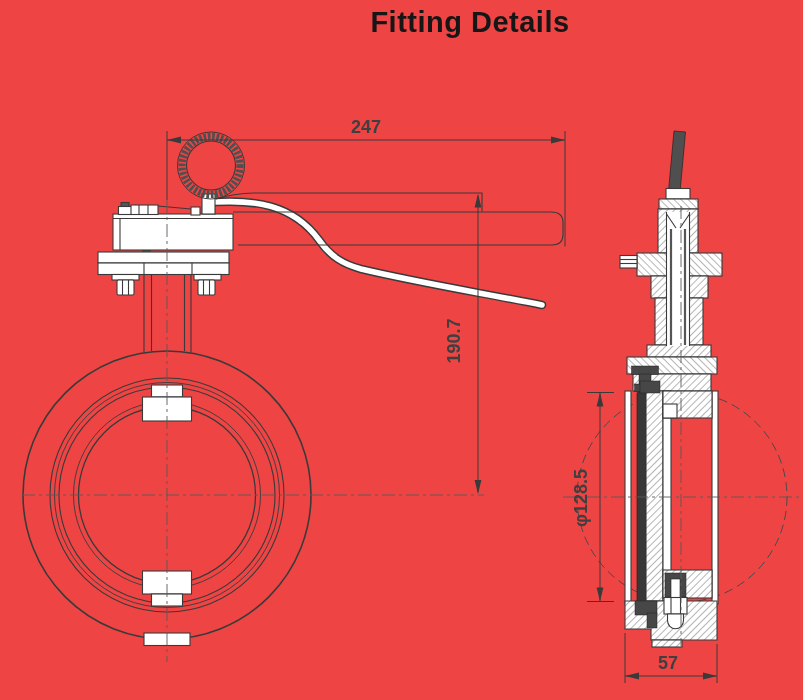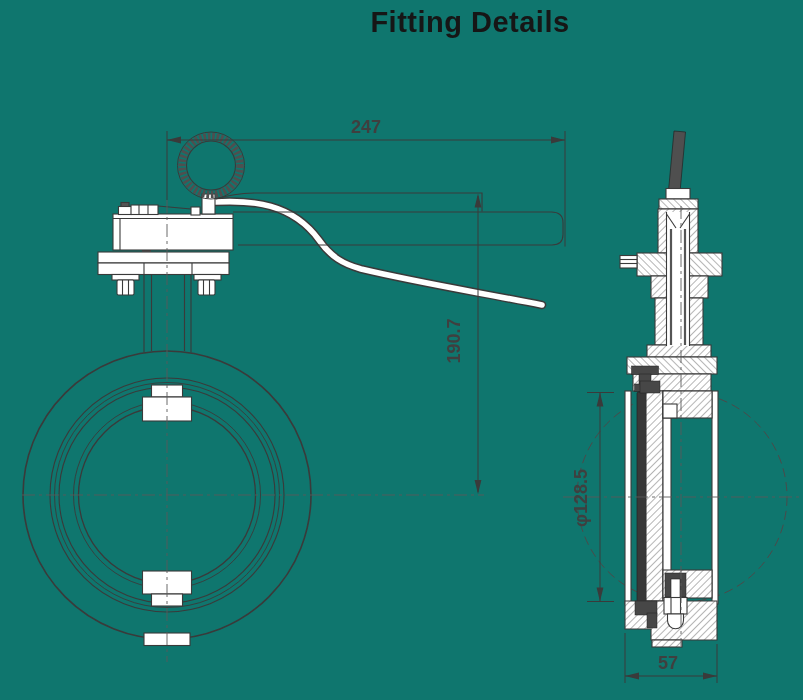--- a/index.html
+++ b/index.html
@@ -1,16 +1,16 @@
 <!DOCTYPE html>
 <html><head>
 <meta charset="utf-8">
 <style>
   html,body{margin:0;padding:0;background:#fff;}
-  .page{position:relative;width:803px;height:700px;background:#0f766e;overflow:hidden;
+  .page{position:relative;width:803px;height:700px;background:#ef4444;overflow:hidden;
         font-family:"Liberation Sans",sans-serif;}
   .title{position:absolute;top:6px;left:470px;transform:translateX(-50%);
          font-size:29px;font-weight:700;color:#161616;letter-spacing:.5px;white-space:nowrap;}
   svg{position:absolute;top:0;left:0;}
   svg text{font-family:"Liberation Sans",sans-serif;font-size:18px;font-weight:700;fill:#3f3f3f;}
 </style>
 </head>
 <body>
 
 <div class="page">

